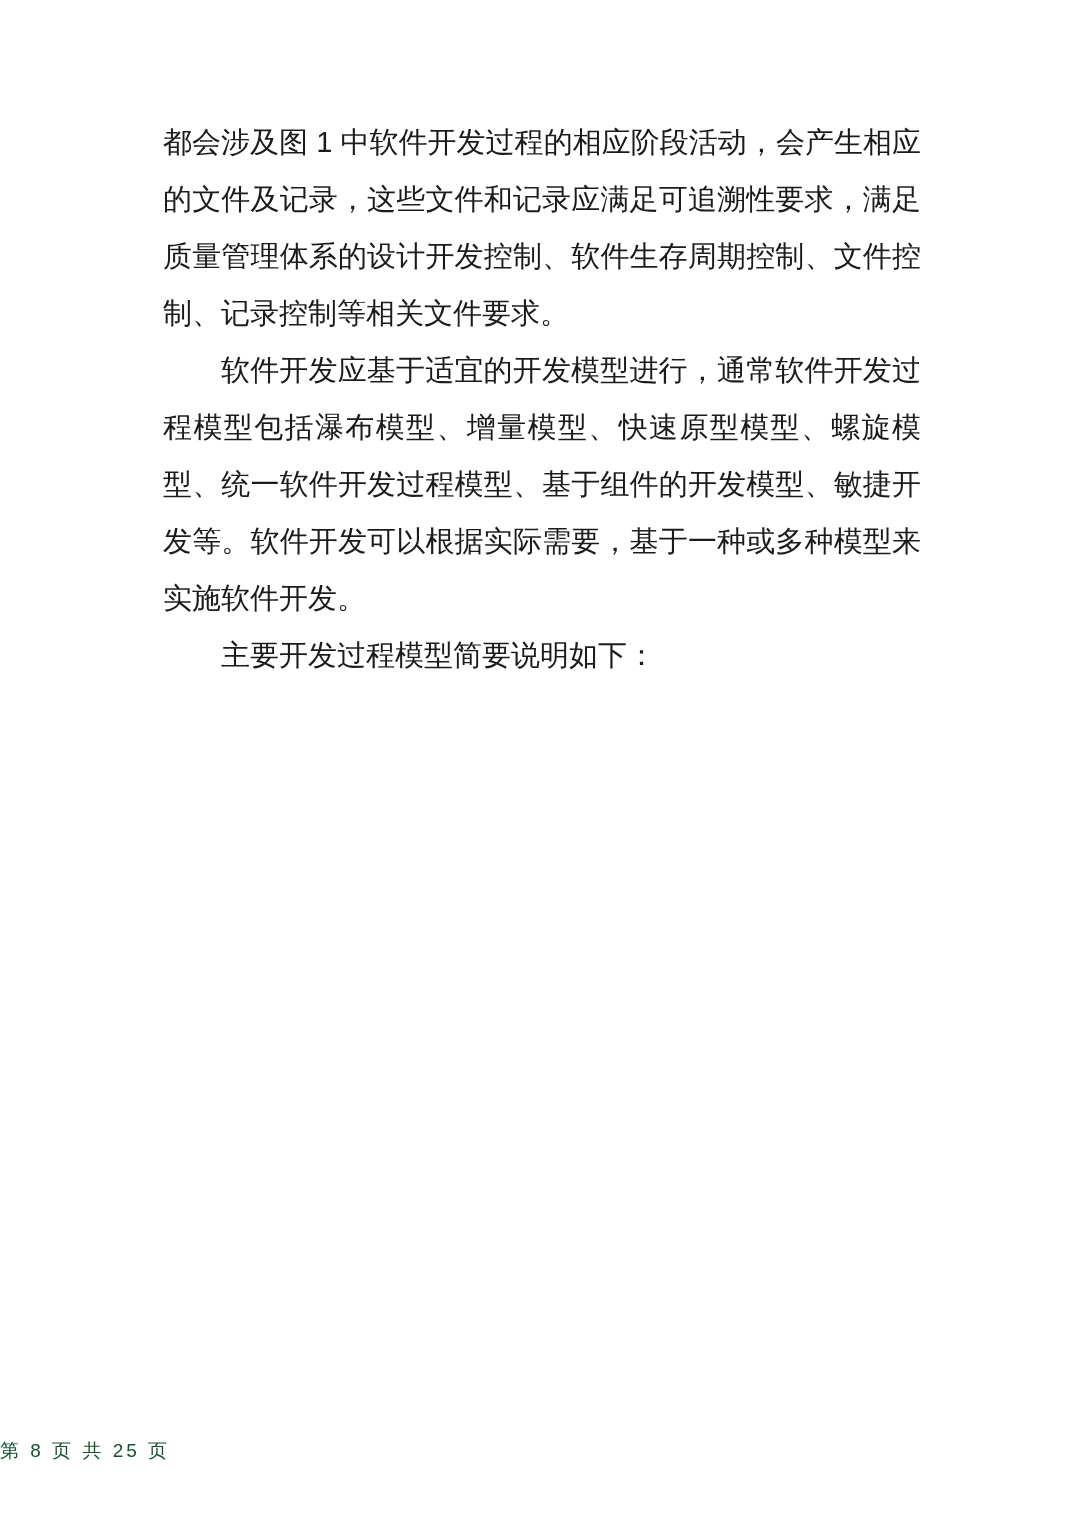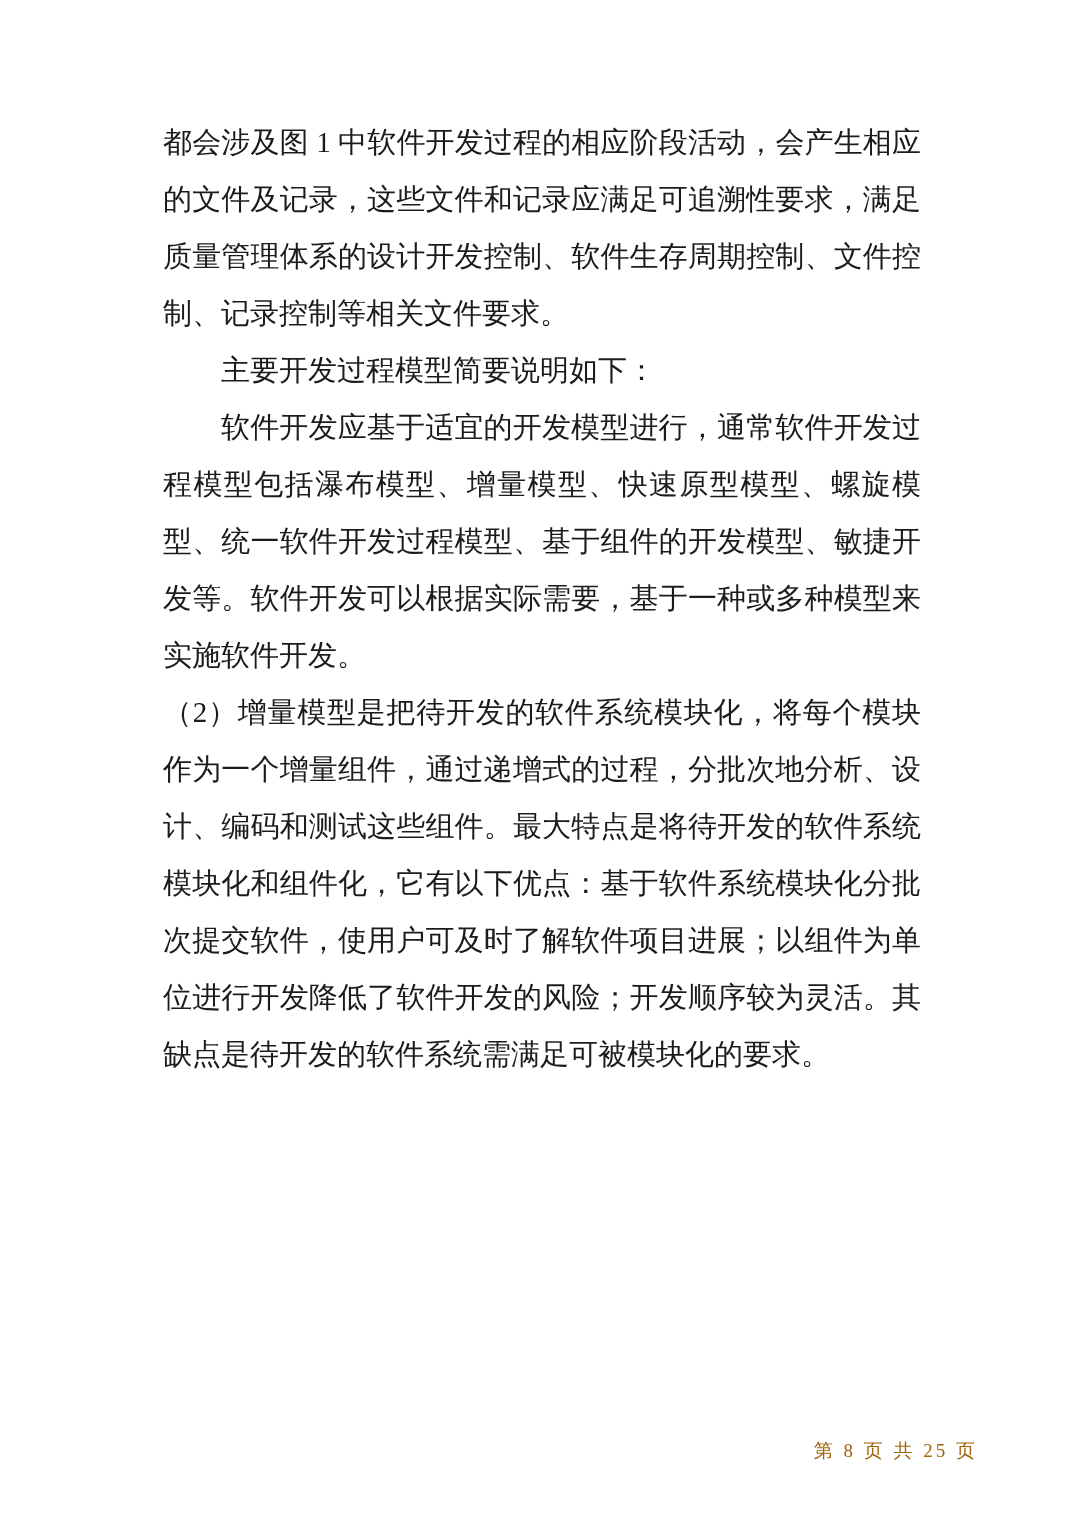--- a/index.html
+++ b/index.html
@@ -6,21 +6,21 @@
     margin: 0;
     padding: 0;
     background: #ffffff;
   }
   .page {
     position: relative;
     width: 1080px;
     height: 1527px;
     background: #ffffff;
     overflow: hidden;
-    font-family: Liberation Serif, serif;
+    font-family: Liberation Sans, sans-serif;
   }
   .content {
     position: absolute;
     left: 163px;
     top: 114px;
     width: 758px;
     color: #1b1b1b;
     font-size: 29px;
     line-height: 57px;
     text-align: justify;
@@ -32,36 +32,35 @@
     padding: 0;
   }
   .content p.indent {
     text-indent: 2em;
   }
   .footer {
     position: absolute;
     left: 0;
     top: 1436px;
     width: 978px;
-    text-align: right;
-    color: #a16207;
+    text-align: left;
+    color: #14532d;
     font-size: 19px;
     letter-spacing: 3px;
     line-height: 30px;
   }
 </style>
 </head>
 <body>
 
 <div class="page">
 
   <div class="content">
     <p class="para">都会涉及图 1 中软件开发过程的相应阶段活动，会产生相应的文件及记录，这些文件和记录应满足可追溯性要求，满足质量管理体系的设计开发控制、软件生存周期控制、文件控制、记录控制等相关文件要求。</p>
+    <p class="para indent">软件开发应基于适宜的开发模型进行，通常软件开发过程模型包括瀑布模型、增量模型、快速原型模型、螺旋模型、统一软件开发过程模型、基于组件的开发模型、敏捷开发等。软件开发可以根据实际需要，基于一种或多种模型来实施软件开发。</p>
     <p class="para indent">主要开发过程模型简要说明如下：</p>
-    <p class="para indent">软件开发应基于适宜的开发模型进行，通常软件开发过程模型包括瀑布模型、增量模型、快速原型模型、螺旋模型、统一软件开发过程模型、基于组件的开发模型、敏捷开发等。软件开发可以根据实际需要，基于一种或多种模型来实施软件开发。</p>
-    <p class="para">（2）增量模型是把待开发的软件系统模块化，将每个模块作为一个增量组件，通过递增式的过程，分批次地分析、设计、编码和测试这些组件。最大特点是将待开发的软件系统模块化和组件化，它有以下优点：基于软件系统模块化分批次提交软件，使用户可及时了解软件项目进展；以组件为单位进行开发降低了软件开发的风险；开发顺序较为灵活。其缺点是待开发的软件系统需满足可被模块化的要求。</p>
   </div>
 
   <div class="footer">
     <span>第 8 页 共 25 页</span>
   </div>
 
 </div>
 
 </body></html>

